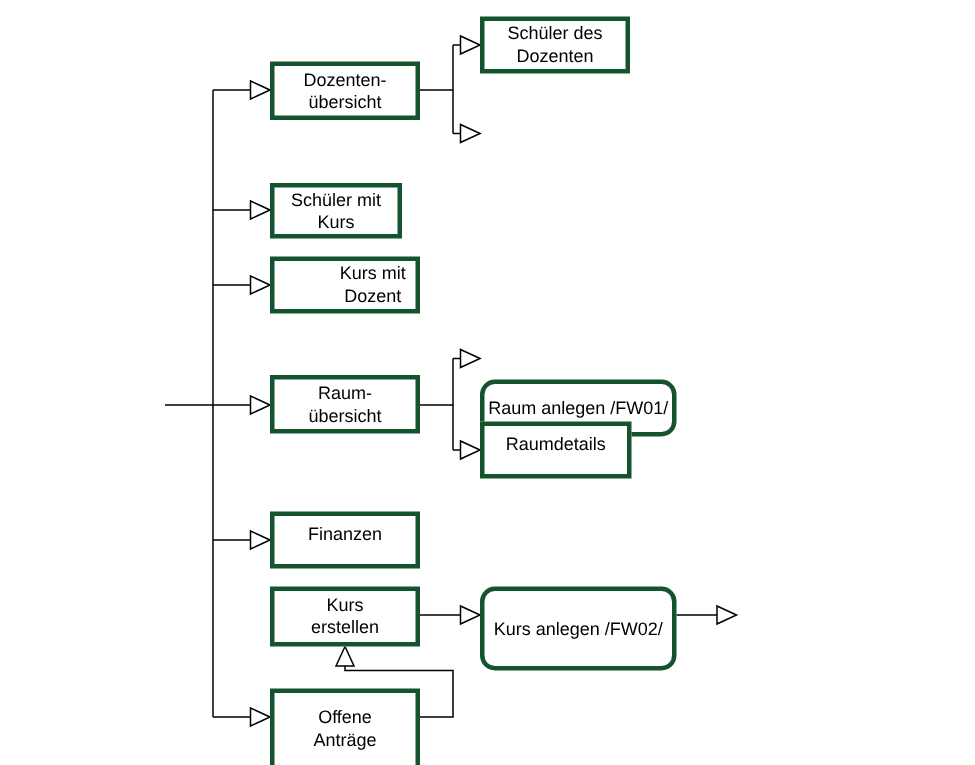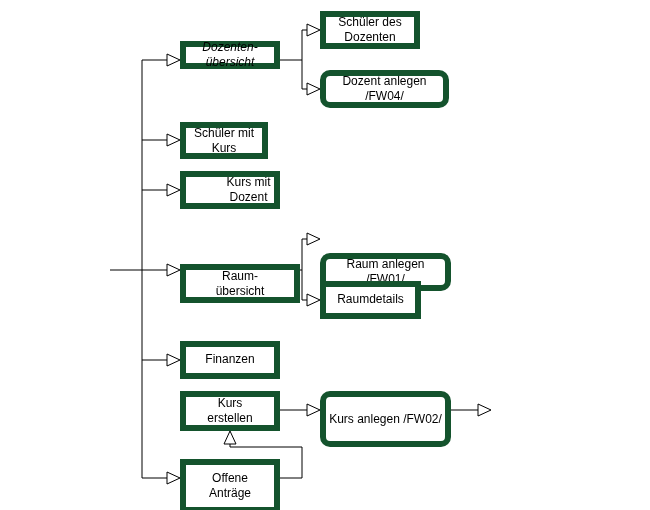--- a/index.html
+++ b/index.html
@@ -30,21 +30,21 @@
   }
   .wires polygon {
     fill: #ffffff;
     stroke: #000000;
     stroke-width: 1;
   }
   .node {
     position: absolute;
     box-sizing: border-box;
     background: #ffffff;
-    border: 6px solid #14532d;
+    border: 3px solid #14532d;
     display: flex;
     align-items: center;
     justify-content: center;
     text-align: center;
     white-space: pre-line;
     cursor: default;
   }
   .node.rounded {
     border-radius: 10px;
   }
@@ -122,35 +122,34 @@
       <polygon points="491,410 478,404 478,416"></polygon>
     </g>
 
     <g>
       <polyline points="280,478 302,478 302,447 230,447 230,444"></polyline>
       <polygon points="230,431 224,444 236,444"></polygon>
     </g>
   </svg>
 
 
-  <div class="node" style="left:180px; top:41px; width:100px; height:28px;font-style:italic;">Dozenten-
+  <div class="node" style="left:180px; top:41px; width:100px; height:39px;">Dozenten-
 übersicht</div>
 
   <div class="node" style="left:320px; top:11px; width:100px; height:38px;">Schüler des
 Dozenten</div>
 
-  <div class="node rounded" style="left:320px; top:70px; width:129px; height:38px;">Dozent anlegen /FW04/</div>
 
   <div class="node" style="left:180px; top:122px; width:88px; height:37px;">Schüler mit
 Kurs</div>
 
   <div class="node" style="left:180px; top:171px; width:100px; height:38px;padding-left:37px;">Kurs mit
 Dozent</div>
 
-  <div class="node" style="left:180px; top:264px; width:120px; height:39px;">Raum-
+  <div class="node" style="left:180px; top:250px; width:100px; height:39px;">Raum-
 übersicht</div>
 
   <div class="node rounded" style="left:320px; top:220px; width:131px; height:38px;margin-top:33px;">Raum anlegen /FW01/</div>
 
   <div class="node text-top" style="left:320px; top:281px; width:101px; height:38px;">Raumdetails</div>
 
   <div class="node text-top" style="left:180px; top:341px; width:100px; height:38px;">Finanzen</div>
 
   <div class="node" style="left:180px; top:391px; width:100px; height:40px;">Kurs
 erstellen</div>

